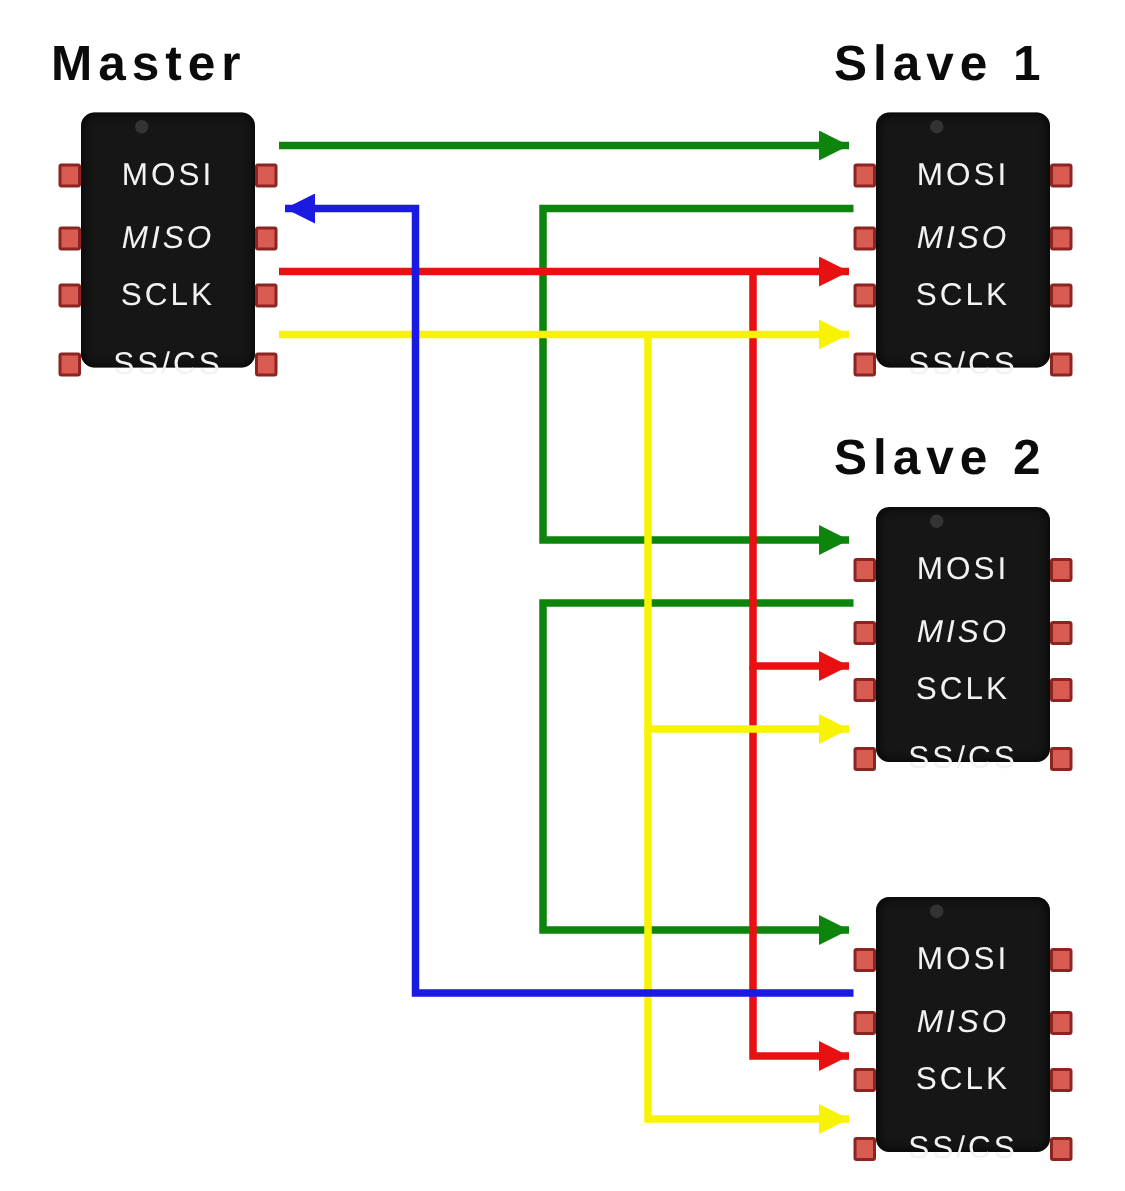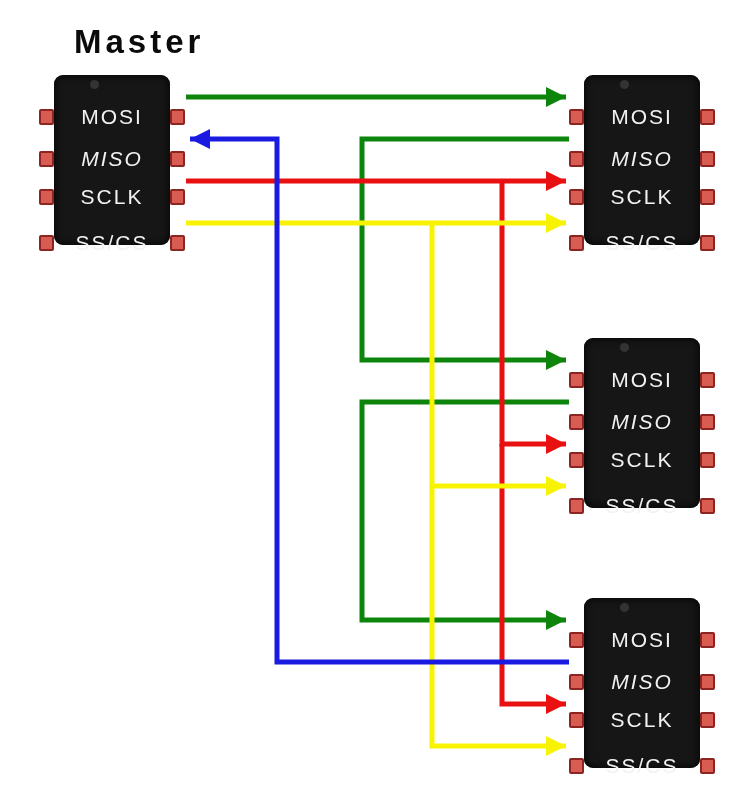--- a/index.html
+++ b/index.html
@@ -14,21 +14,21 @@
   body{font-family:"Liberation Sans", sans-serif;}
   .canvas{position:relative;width:750px;height:794px;background:var(--bg);overflow:hidden;}
   .wires{position:absolute;left:0;top:0;z-index:1;}
   .wire{fill:none;stroke-width:5;stroke-linejoin:miter;}
 
   .chip-group{position:absolute;z-index:2;width:116px;}
   .chip-title{
     position:absolute;top:-52px;white-space:nowrap;
     font-size:33px;font-weight:600;letter-spacing:4px;color:var(--title_color);
   }
-  .chip-title.master{left:-20px;margin-left:40px;}
+  .chip-title.master{left:-20px;}
   .chip-title.slave{left:-28px;}
   .chip-body{
     position:relative;width:116px;height:170px;background:var(--chip_body);
     border-radius:9px;box-shadow:inset 0 0 8px #000;
   }
   .dot{position:absolute;top:5px;left:36px;width:9px;height:9px;border-radius:50%;background:#333;}
   .pin-row{position:absolute;left:0;width:100%;height:28px;display:flex;align-items:center;justify-content:center;margin-top:20px;}
   .pin-label{color:var(--pin_label);font-size:21px;font-weight:500;letter-spacing:2px;white-space:nowrap;}
   .pin{
     position:absolute;top:6px;width:15px;height:16px;box-sizing:border-box;
@@ -95,20 +95,21 @@
       </div>
       <div class="pin-row row3">
         <span class="pin left"></span>
         <span class="pin-label">SS/CS</span>
         <span class="pin right"></span>
       </div>
     </div>
   </div>
 
   <div class="chip-group" style="left:584px;top:75px;">
+    <div class="chip-title slave">Slave 1</div>
     <div class="chip-body">
       <div class="dot"></div>
       <div class="pin-row row0">
         <span class="pin left"></span>
         <span class="pin-label">MOSI</span>
         <span class="pin right"></span>
       </div>
       <div class="pin-row row1">
         <span class="pin left"></span>
         <span class="pin-label">MISO</span>
@@ -121,20 +122,21 @@
       </div>
       <div class="pin-row row3">
         <span class="pin left"></span>
         <span class="pin-label">SS/CS</span>
         <span class="pin right"></span>
       </div>
     </div>
   </div>
 
   <div class="chip-group" style="left:584px;top:338px;">
+    <div class="chip-title slave">Slave 2</div>
     <div class="chip-body">
       <div class="dot"></div>
       <div class="pin-row row0">
         <span class="pin left"></span>
         <span class="pin-label">MOSI</span>
         <span class="pin right"></span>
       </div>
       <div class="pin-row row1">
         <span class="pin left"></span>
         <span class="pin-label">MISO</span>

